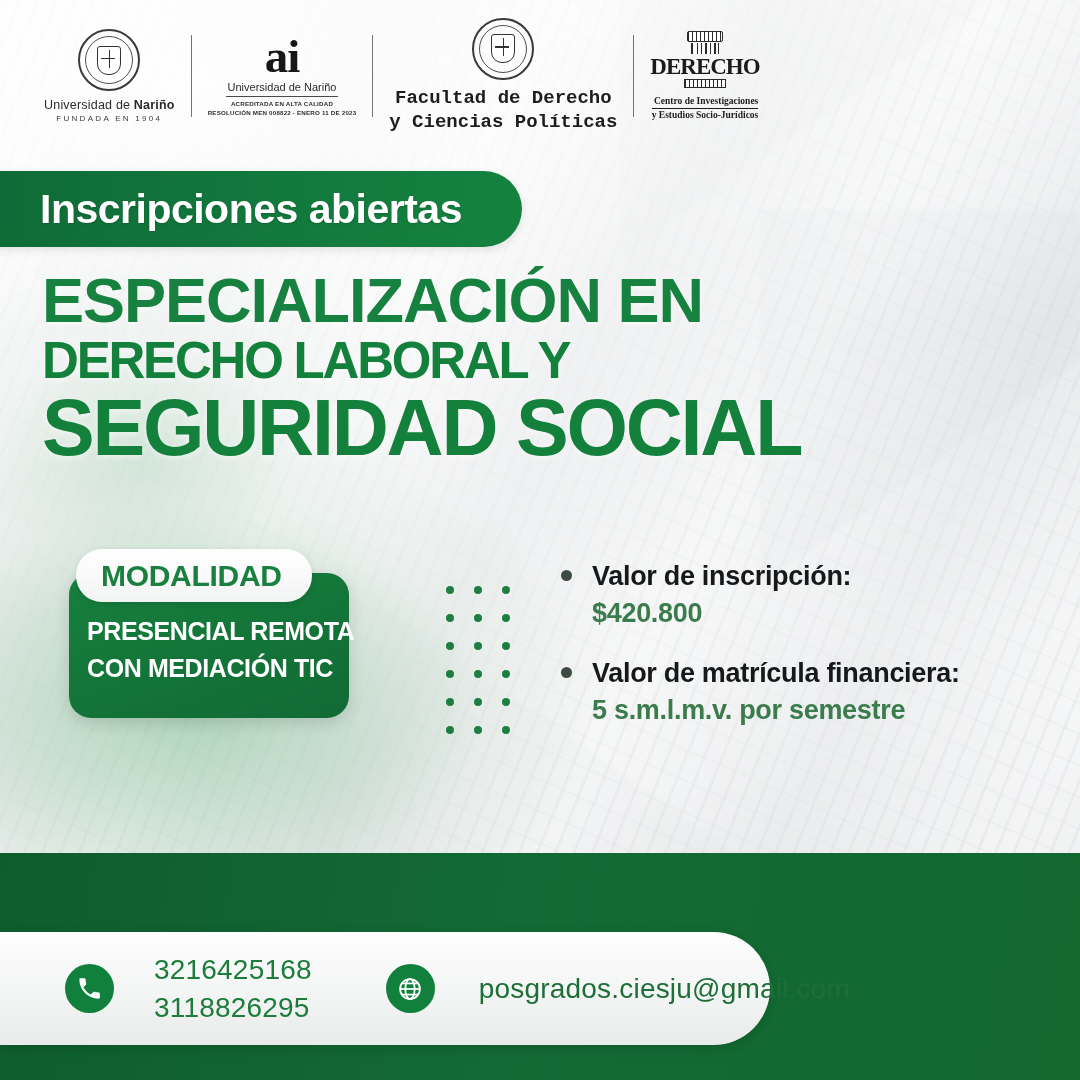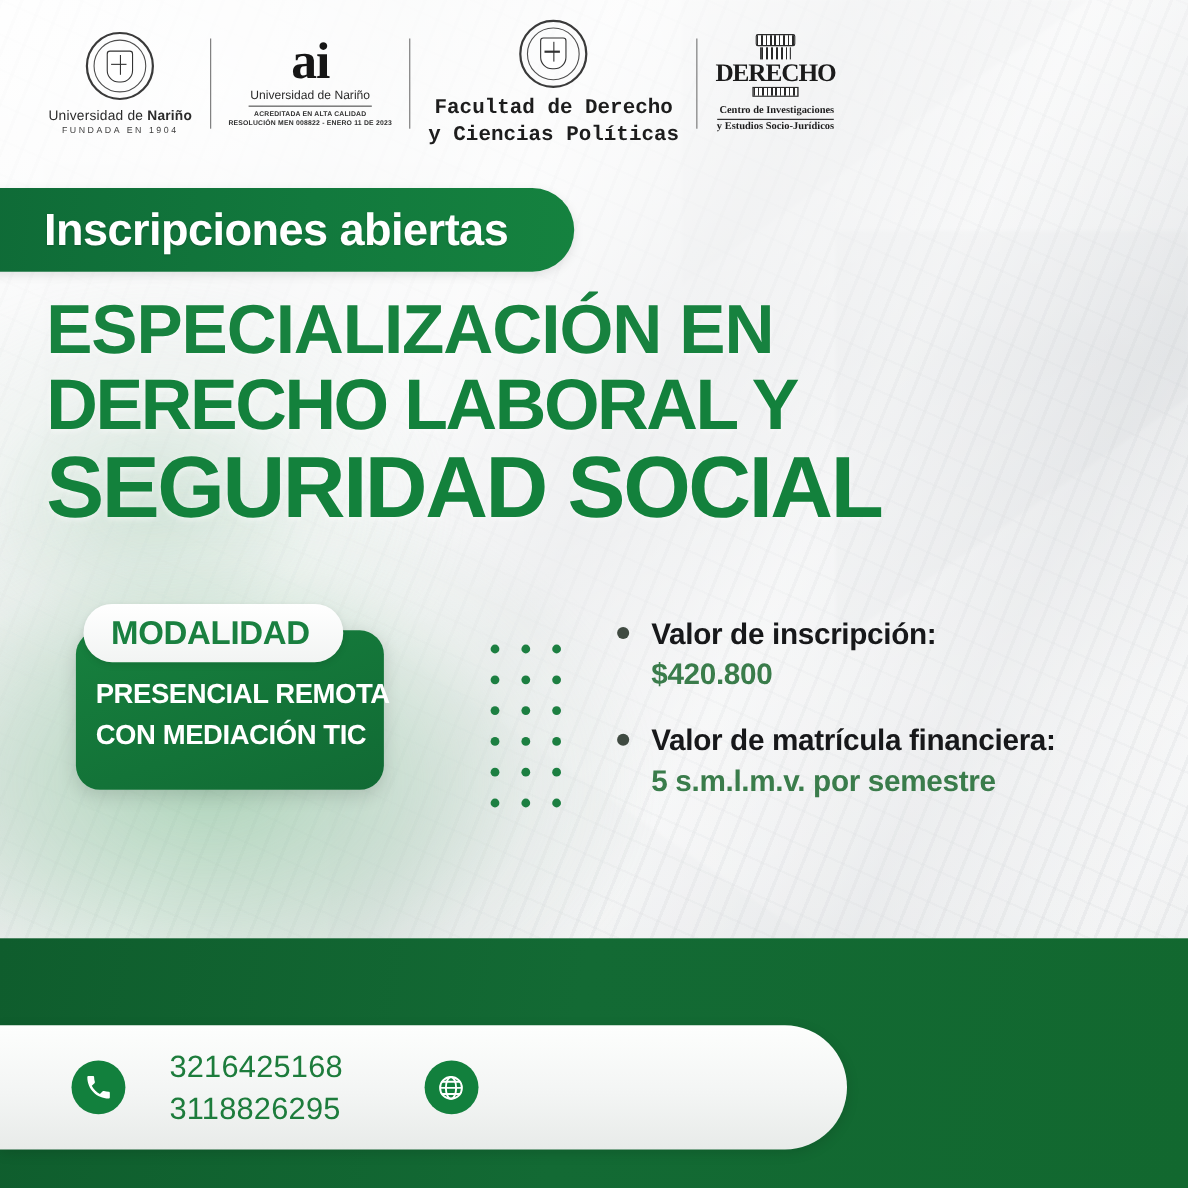--- a/index.html
+++ b/index.html
@@ -253,21 +253,21 @@
   .title-1 {
     font-size: 63px;
     font-weight: 600;
     color: #17823f;
     letter-spacing: -1px;
     line-height: 1.02;
     white-space: nowrap;
     text-shadow: 0 2px 5px rgba(255,255,255,0.65);
   }
   .title-2 {
-    font-size: 65px;
+    font-size: 51px;
     font-weight: 800;
     color: #13813c;
     letter-spacing: -2.2px;
     line-height: 1.04;
     white-space: nowrap;
     margin-top: 2px;
     text-shadow: 0 2px 6px rgba(255,255,255,0.55);
   }
   .title-3 {
     font-size: 79px;
@@ -558,16 +558,17 @@
         <g fill="none" stroke="#ffffff" stroke-width="1.5">
           <circle cx="12" cy="12" r="8.5"></circle>
           <ellipse cx="12" cy="12" rx="4" ry="8.5"></ellipse>
           <line x1="3.5" y1="12" x2="20.5" y2="12"></line>
           <line x1="5" y1="7.2" x2="19" y2="7.2"></line>
           <line x1="5" y1="16.8" x2="19" y2="16.8"></line>
         </g>
       </svg>
     </div>
 
+    <div class="email">posgrados.ciesju@gmail.com</div>
 
   </div>
 
 </div>
 
 </body></html>

